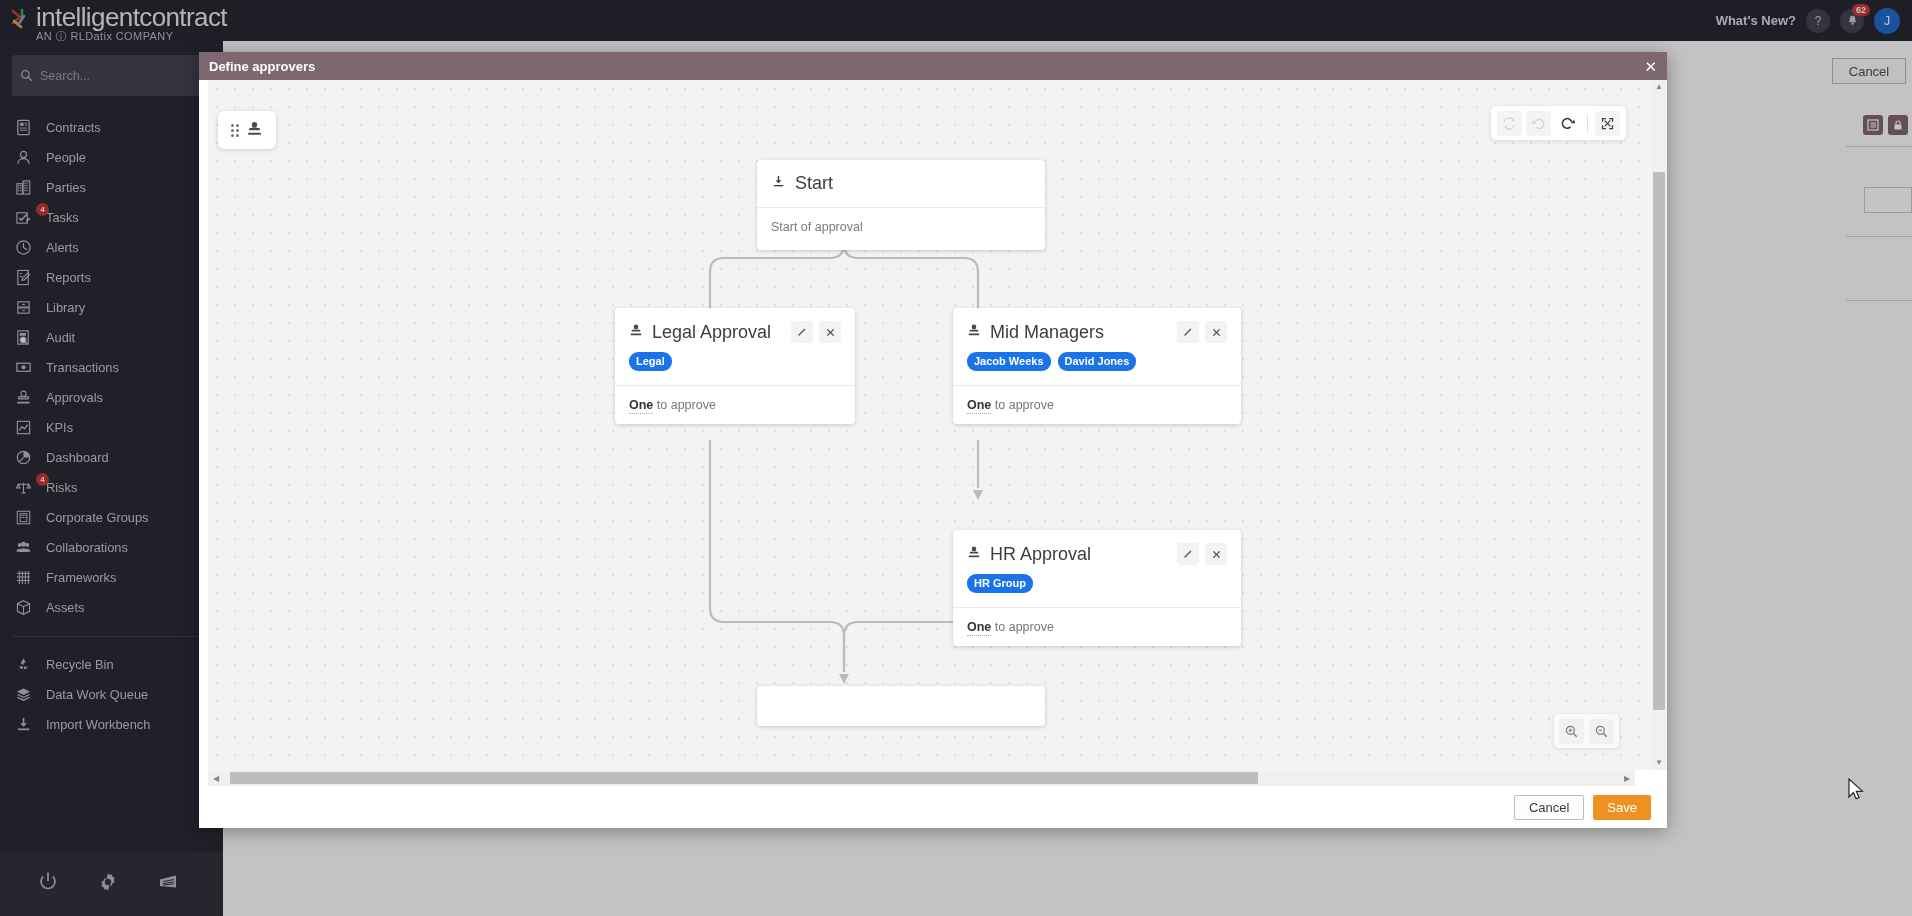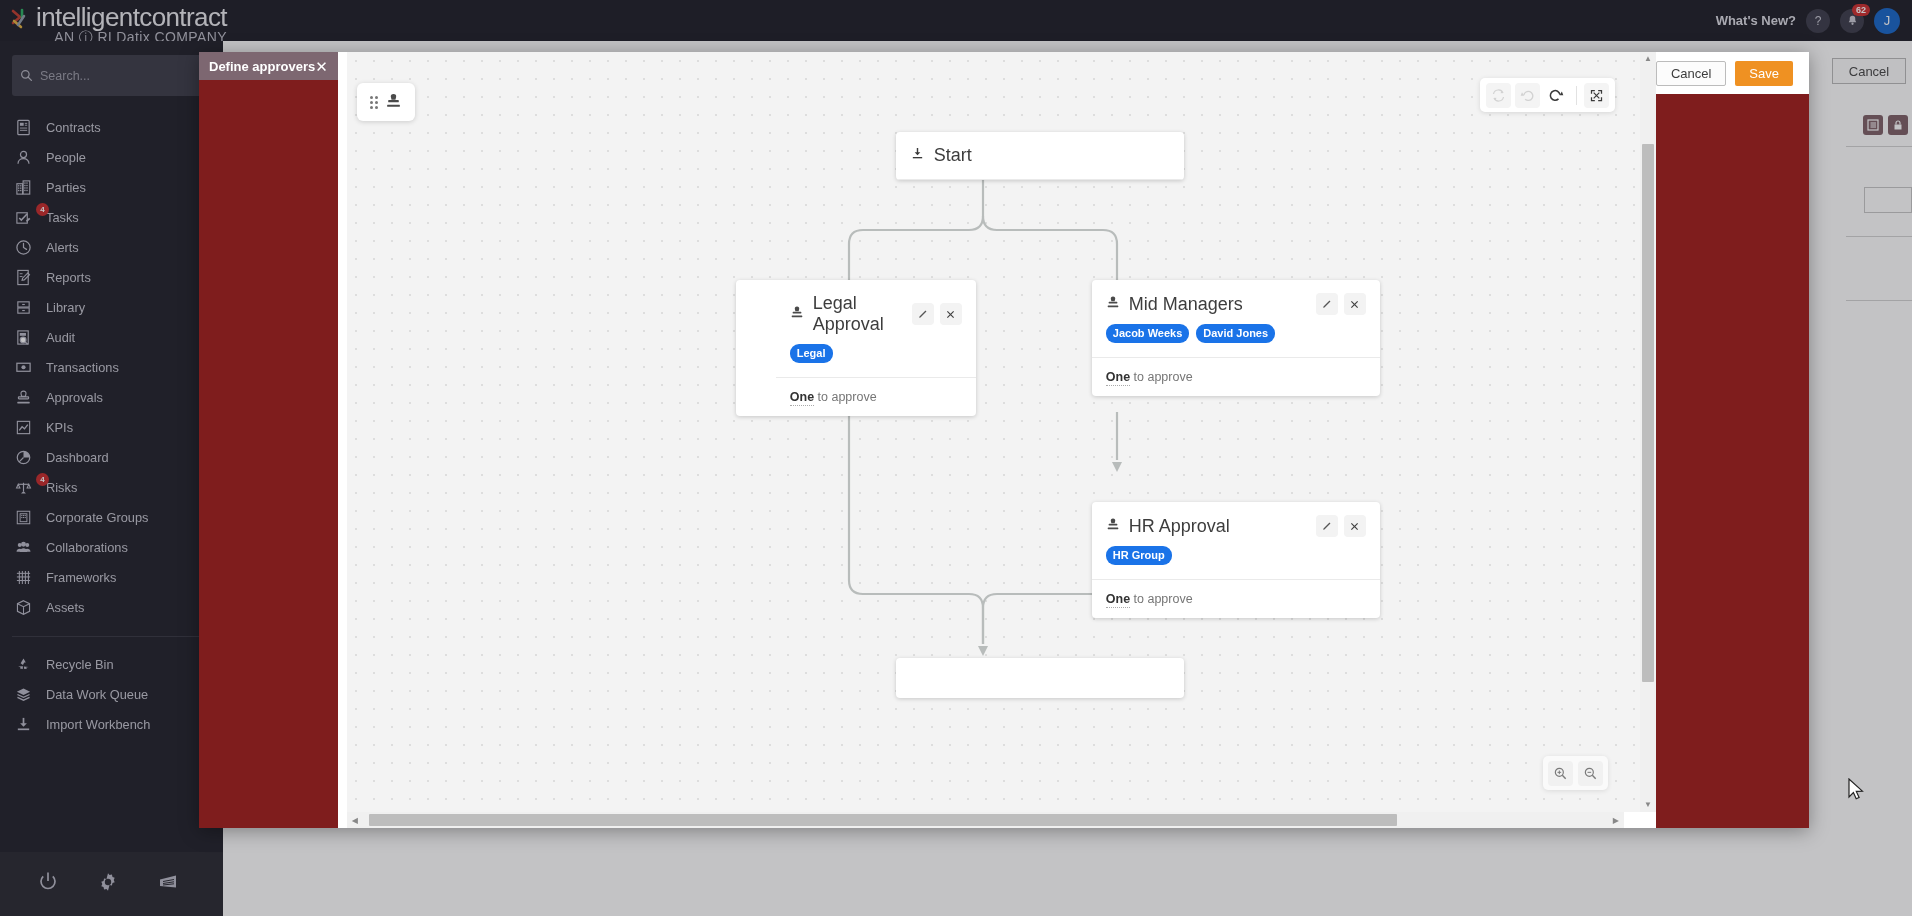--- a/index.html
+++ b/index.html
@@ -13,21 +13,21 @@
   
   .app-bg { position: absolute; inset: 0; background: #ffffff; }
 
   .topbar {
     position: absolute; left: 0; top: 0; width: 1912px; height: 41px;
     background: #1b1b24; z-index: 2;
   }
   .logo-wrap { position: absolute; left: 10px; top: 2px; display: flex; align-items: flex-start; }
   .logo-mark { width: 26px; height: 26px; position: relative; margin-top: 5px; }
   .logo-text { color: #e9e9ee; font-size: 26px; letter-spacing: -.6px; font-weight: 300; line-height: 30px; }
-  .logo-sub { color: #b9b9c4; font-size: 14px; letter-spacing: .4px; text-align: right;
+  .logo-sub { color: #b9b9c4; font-size: 11px; letter-spacing: .4px; 
               margin-top: -3px; }
   .topbar-right { position: absolute; right: 12px; top: 0; height: 41px; display: flex;
                   align-items: center; gap: 10px; }
   .whatsnew { color: #dcdce4; font-size: 13px; font-weight: bold; }
   .circ-btn { width: 24px; height: 24px; border-radius: 50%; background: #3a3a48;
               display: flex; align-items: center; justify-content: center;
               color: #c9c9d4; font-size: 12px; position: relative; }
   .avatar { width: 26px; height: 26px; border-radius: 50%; background: #1464c8;
             color: #fff; font-size: 13px; display: flex; align-items: center;
             justify-content: center; font-weight: 500; }
@@ -63,23 +63,23 @@
   .bg-iconbtn { position: absolute; width: 20px; height: 20px; border-radius: 3px;
                 background: #7d5f66; display: flex; align-items: center; justify-content: center; z-index: 1; }
   .bg-panel-line { position: absolute; background: #d3d3d3; z-index: 1; }
   .bg-input { position: absolute; border: 1px solid #c6c6c6; background: #fff; z-index: 1; }
 
   
   .overlay { position: absolute; inset: 0; background: rgba(40,40,48,.28); z-index: 5; }
 
   
   .modal {
-    position: absolute; left: 199px; top: 52px; width: 1610px; height: 776px;
-    background: #7f1d1d; z-index: 10; box-shadow: 0 3px 18px rgba(0,0,0,.35);
-    display: flex; flex-direction: row;
+    position: absolute; left: 199px; top: 52px; width: 1468px; height: 776px;
+    background: #ef4444; z-index: 10; box-shadow: 0 3px 18px rgba(0,0,0,.35);
+    display: flex; flex-direction: column;
   }
   .modal-head {
     height: 28px; background: #7d6771; display: flex; align-items: center;
     padding: 0 10px; justify-content: space-between; flex: none;
   }
   .modal-title { color: #fff; font-size: 13px; font-weight: bold; }
   .modal-close { color: #fff; font-size: 15px; line-height: 1; cursor: pointer; }
   .modal-body { position: relative; flex: 1; overflow: hidden; background: #fff; }
 
   
@@ -601,23 +601,24 @@
           <div class="node-head sep">
             <span>
               <svg width="15" height="15" viewBox="0 0 18 18">
                 <path d="M9 2.4v7" stroke="#3a3a3a" stroke-width="1.7"></path>
                 <path d="M5.6 7.4L9 11.2l3.4-3.8z" fill="#3a3a3a"></path>
                 <rect x="3.4" y="13.2" width="11.2" height="1.6" fill="#3a3a3a"></rect>
               </svg>
             </span>
             <span class="node-title">Start</span>
           </div>
+          <div class="node-body-plain">Start of approval</div>
         </div>
 
-        <div class="node" style="left:389px; top:228px; width:240px;padding-left:40px;">
+        <div class="node" style="left:407px; top:228px; width:240px;">
           <div class="node-head">
             <span>
               <svg width="14" height="14" viewBox="0 0 18 18">
                 <path d="M9 2c-2 0-3.2 1.4-2.8 3.2l.7 2.9h4.2l.7-2.9C12.2 3.4 11 2 9 2z" fill="#4a4a4a"></path>
                 <rect x="3.4" y="8.6" width="11.2" height="2.2" rx=".6" fill="#4a4a4a"></rect>
                 <rect x="2.2" y="13.6" width="13.6" height="2" rx=".5" fill="#4a4a4a"></rect>
               </svg>
             </span>
             <span class="node-title">Legal Approval</span>
             <span class="node-acts">

